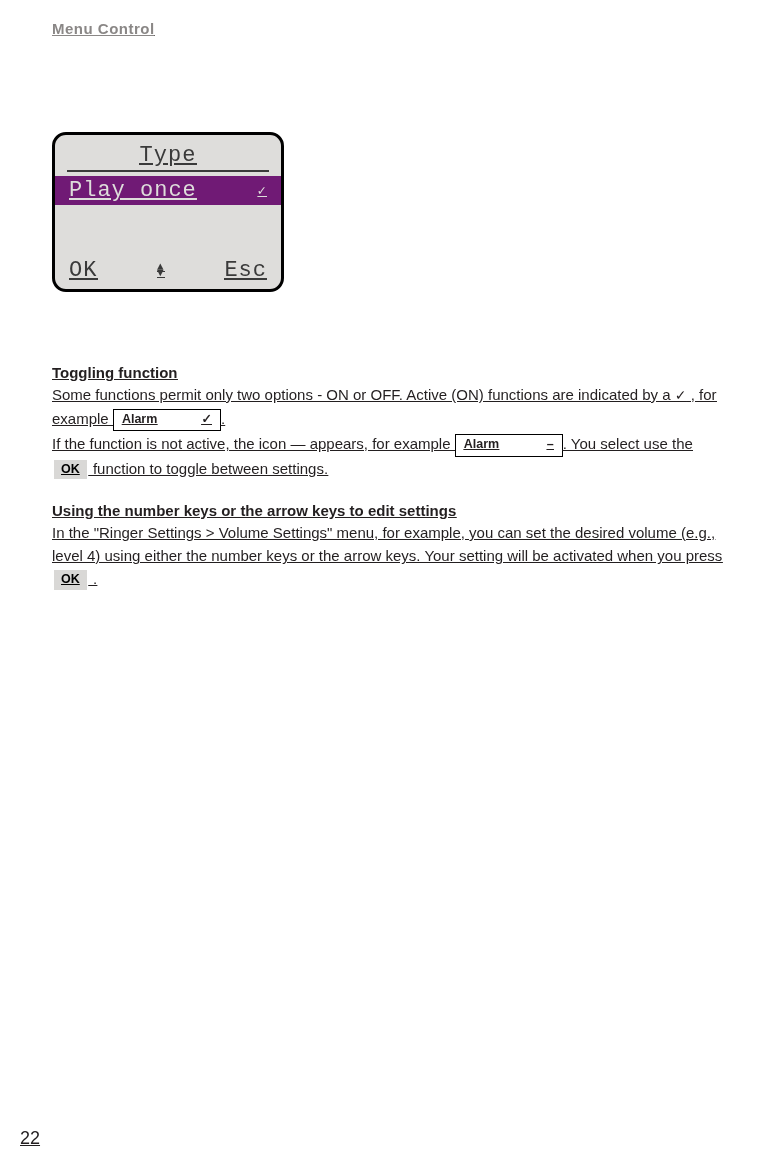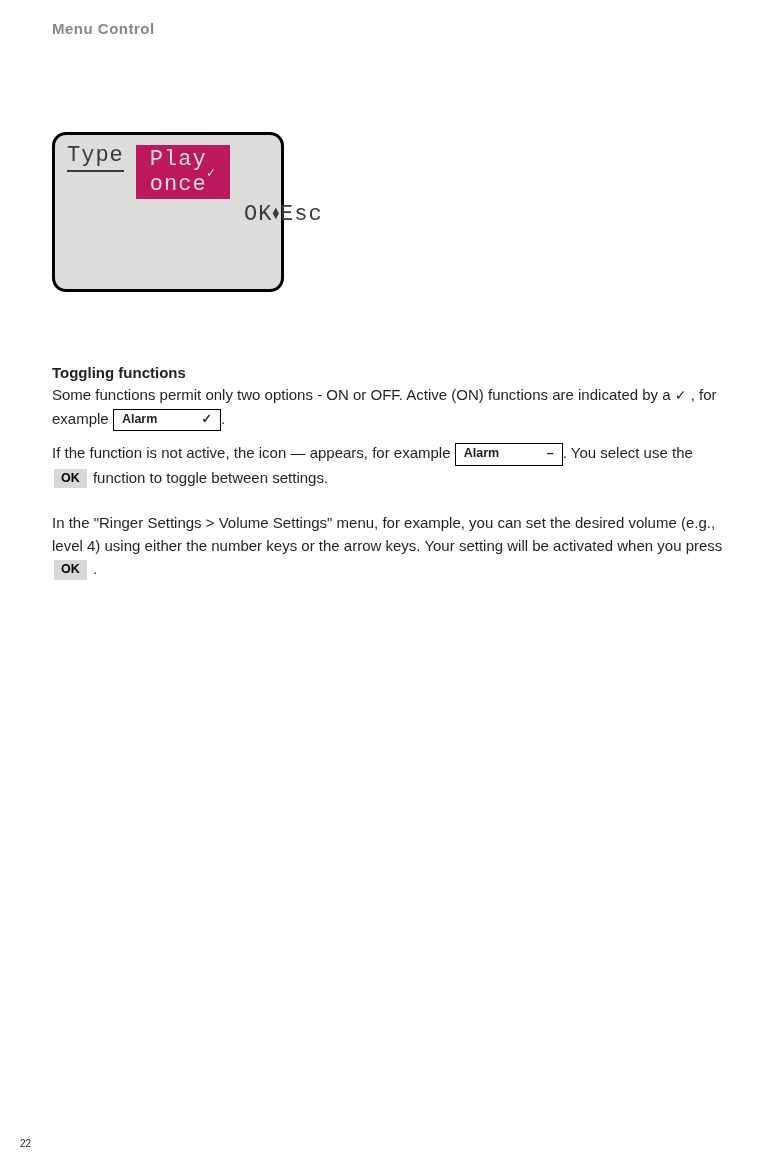--- a/index.html
+++ b/index.html
@@ -1,15 +1,15 @@
 <!DOCTYPE html>
 <html><head>
   <meta charset="utf-8">
   <style>
-    * { box-sizing: border-box; margin: 0; padding: 0; }
+    * { box-sizing: border-box; margin: 0; padding: 0; text-decoration: underline; }
     body {
       width: 763px;
       height: 1171px;
       background: #fff;
       font-family: "Segoe UI", Arial, sans-serif;
       color: #231f20;
       font-size: 15px;
       position: relative;
       padding: 20px 30px 20px 52px;
     }
@@ -29,21 +29,21 @@
     .lcd {
       width: 232px;
       height: 160px;
       background: #dedddb;
       border: 3px solid #000;
       border-radius: 14px;
       padding: 8px 0 6px;
       font-family: "Courier New", monospace;
       color: #3a3a3a;
       display: flex;
-      flex-direction: row;
+      flex-direction: column;
       flex-shrink: 0;
     }
     .lcd-title-wrap {
       padding: 0 12px 2px;
     }
     .lcd-title {
       text-align: center;
       font-size: 22px;
       letter-spacing: 1px;
       border-bottom: 2px solid #3a3a3a;
@@ -52,21 +52,21 @@
     .lcd-list { padding: 2px 0 0; flex: 1; }
     .lcd-item {
       font-size: 22px;
       letter-spacing: 1px;
       padding: 2px 14px;
       display: flex;
       justify-content: space-between;
       align-items: center;
     }
     .lcd-item.selected {
-      background: #be185d;
+      background: #701a75;
       color: #dedddb;
     }
     .lcd-check { font-size: 14px; }
     .lcd-softkeys {
       display: flex;
       justify-content: space-between;
       align-items: center;
       padding: 2px 14px 0;
       font-size: 22px;
       letter-spacing: 1px;
@@ -120,27 +120,27 @@
     .section { margin-bottom: 22px; }
     .section h3 {
       font-size: 15px;
       font-weight: 700;
       margin-bottom: 2px;
     }
     .section p {
       font-size: 15px;
       line-height: 1.55;
     }
-    .para2 { margin-top: 10px; }
+    .para2 { margin-top: 1px; }
 
     .page-number {
       position: absolute;
       left: 20px;
       bottom: 22px;
-      font-size: 10px;
+      font-size: 18px;
       color: #231f20;
     }
   </style>
 </head>
 <body>
 
 <div class="page-header">Menu Control</div>
 
 <div class="content-row">
   <div class="lcd">
@@ -159,21 +159,21 @@
         <span>▲</span>
           <span>▼</span>
       </span>
       <span>Esc</span>
     </div>
   </div>
 
 </div>
 
 <div class="section">
-  <h3>Toggling functions</h3>
+  <h3>Toggling function</h3>
   <p>
     <span>Some functions permit only two options - ON or OFF. Active (ON) functions are indicated by a </span>
     <span class="check-symbol">✓</span>
     <span>, for example </span>
     <span class="alarm-badge">
       <span class="badge-inner">
         <span>Alarm</span>
         <span class="state">✓</span>
       </span>
     </span><span>.</span>
@@ -183,18 +183,19 @@
     <span class="alarm-badge">
       <span class="badge-inner">
         <span>Alarm</span>
         <span class="state">–</span>
       </span>
     </span><span>. You select use the </span><span class="key">OK</span><span> function to toggle between settings.</span>
   </p>
 </div>
 
 <div class="section">
+  <h3>Using the number keys or the arrow keys to edit settings</h3>
   <p>
     <span>In the "Ringer Settings &gt; Volume Settings" menu, for example, you can set the desired volume (e.g., level 4) using either the number keys or the arrow keys. Your setting will be activated when you press </span><span class="key">OK</span><span> .</span>
   </p>
 </div>
 
 <div class="page-number">22</div>
 
 </body></html>

